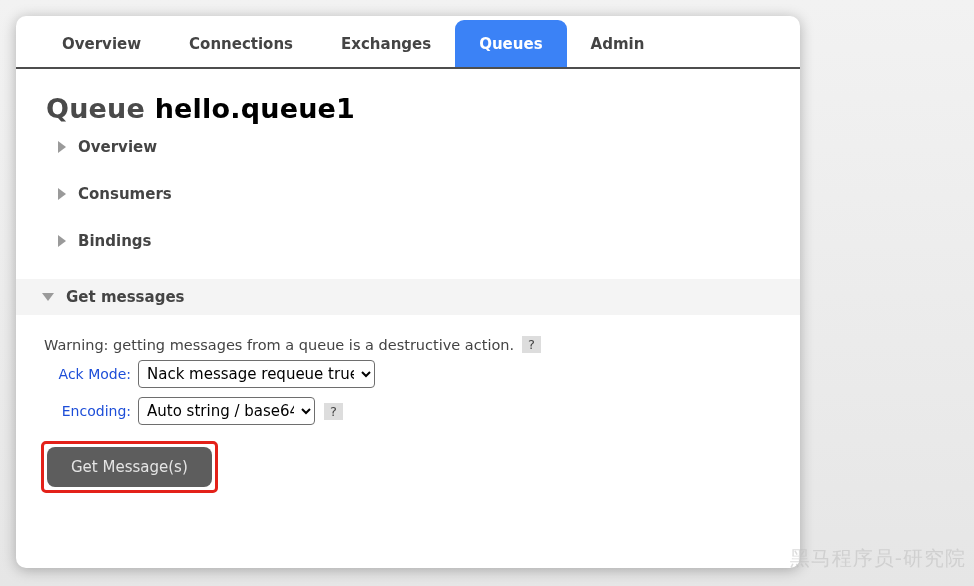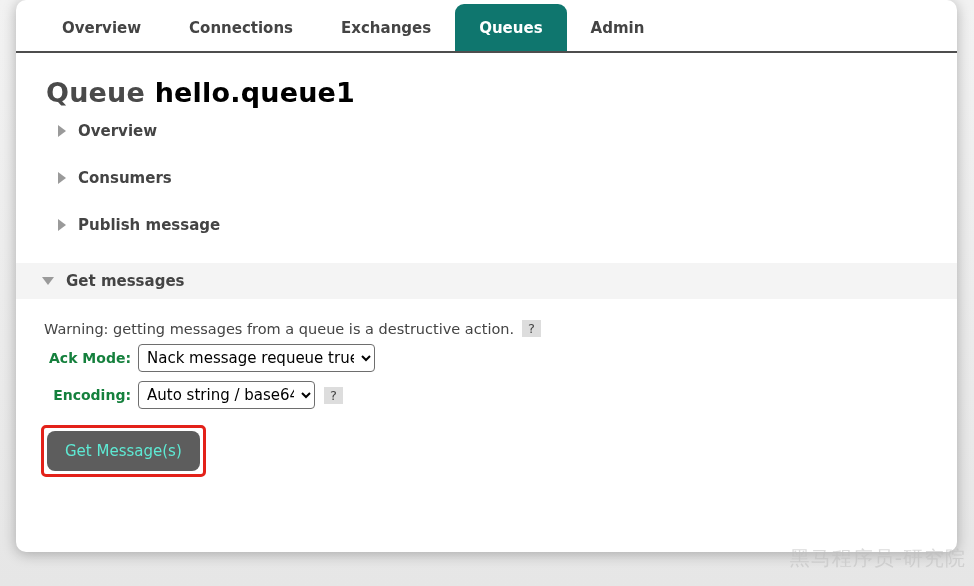--- a/index.html
+++ b/index.html
@@ -5,22 +5,22 @@
   * { box-sizing: border-box; margin: 0; padding: 0; }
   html, body { width: 974px; height: 586px; }
   body {
     font-family: "DejaVu Sans", "Liberation Sans", sans-serif;
     background: linear-gradient(#f2f2f2, #e6e6e6);
     position: relative;
     overflow: hidden;
   }
   .card {
     position: absolute;
-    left: 16px; top: 0;
-    width: 941px; height: 552px;
+    left: 16px; top: 16px;
+    width: 784px; height: 552px;
     background: #ffffff;
     border-radius: 10px;
     box-shadow: 0 2px 14px rgba(0,0,0,0.28);
     overflow: hidden;
   }
   
   .tabbar {
     display: flex;
     align-items: flex-end;
     padding: 0 0 0 22px;
@@ -29,21 +29,21 @@
   }
   .tab {
     font-size: 15px;
     font-weight: bold;
     color: #444444;
     padding: 15px 24px 14px 24px;
     cursor: pointer;
     white-space: nowrap;
   }
   .tab.active {
-    background: #0f766e;
+    background: #3b82f6;
     color: #ffffff;
     border-radius: 9px 9px 0 0;
     margin-top: 9px;
   }
   
   .page-title {
     margin: 24px 0 14px 30px;
     font-size: 27px;
     color: #000000;
     letter-spacing: 0.2px;
@@ -102,23 +102,22 @@
   }
   .form-row {
     display: flex;
     align-items: center;
     margin: 0 0 9px 0;
   }
   .form-label {
     width: 122px;
     text-align: right;
     font-size: 14px;
-    color: #15803d;
+    color: #1d4ed8;
     padding-right: 7px;
-    font-weight: bold;
   }
   select {
     font-family: "DejaVu Sans", "Liberation Sans", sans-serif;
     font-size: 15px;
     padding: 3px 4px;
     border: 1px solid #6e6e6e;
     border-radius: 4px;
     background: #ffffff;
     color: #000000;
   }
@@ -137,25 +136,25 @@
     display: inline-block;
     border: 3px solid #e32119;
     border-radius: 5px;
     padding: 3px;
     margin: 7px 0 0 25px;
     background: transparent;
   }
   .get-btn {
     font-family: "DejaVu Sans", "Liberation Sans", sans-serif;
     background: #5d5d5d;
-    color: #5eead4;
+    color: #e5e5e5;
     font-size: 15px;
     border: none;
     border-radius: 8px;
-    padding: 11px 18px;
+    padding: 11px 24px;
     cursor: pointer;
   }
   
   .watermark {
     position: absolute;
     right: 8px;
     bottom: 14px;
     font-size: 20px;
     color: rgba(190,190,190,0.55);
     letter-spacing: 1px;
@@ -181,21 +180,21 @@
   <div class="section-row">
     <span class="tri-right"></span>
     <span class="section-label">Overview</span>
   </div>
   <div class="section-row">
     <span class="tri-right"></span>
     <span class="section-label">Consumers</span>
   </div>
   <div class="section-row">
     <span class="tri-right"></span>
-    <span class="section-label">Publish message</span>
+    <span class="section-label">Bindings</span>
   </div>
 
   <div class="section-bar">
     <span class="tri-down"></span>
     <span class="section-label">Get messages</span>
   </div>
 
   <div>
     <div class="warning-line">
       <span>Warning: getting messages from a queue is a destructive action.</span>

